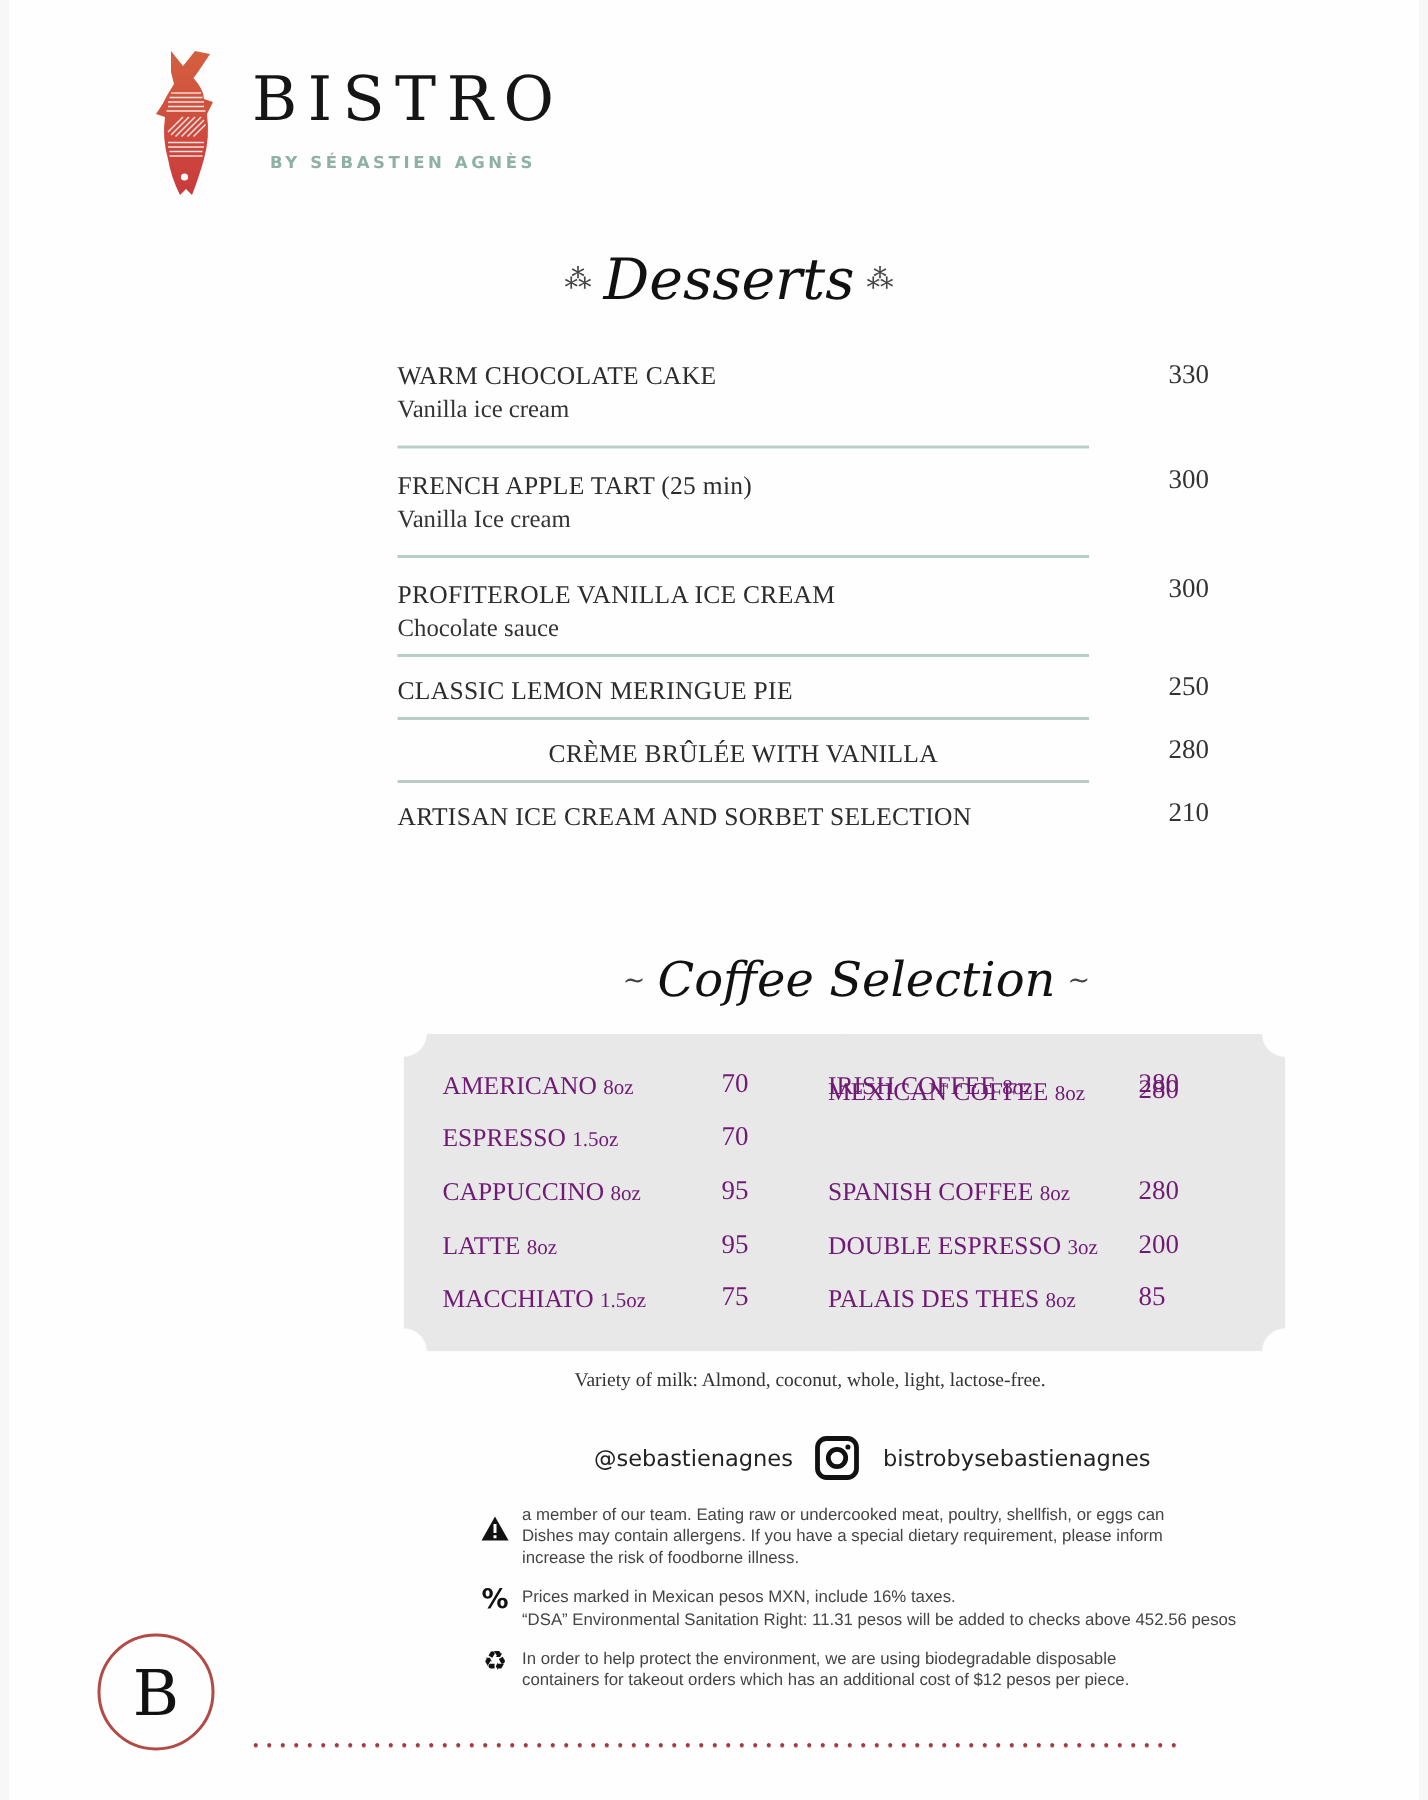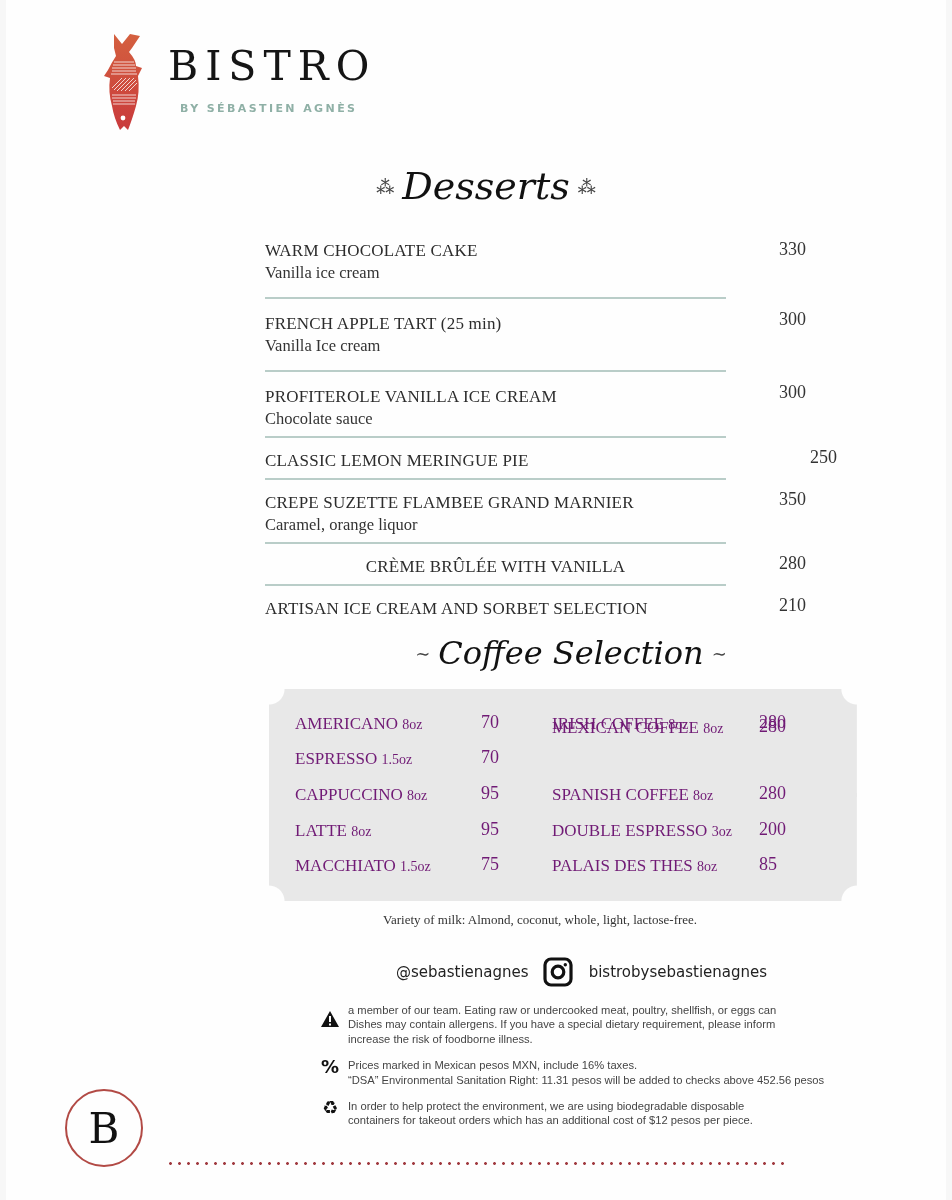--- a/index.html
+++ b/index.html
@@ -155,26 +155,21 @@
       <div class="dessert-desc">Vanilla Ice cream</div>
       <div class="dessert-price" style="top:10px;">300</div>
     </div>
     <div class="dessert-item" style="height:50px; padding-top:14px;">
       <div class="dessert-name">PROFITEROLE VANILLA ICE CREAM</div>
       <div class="dessert-desc">Chocolate sauce</div>
       <div class="dessert-price" style="top:10px;">300</div>
     </div>
     <div class="dessert-item" style="height:28px; padding-top:12px;">
       <div class="dessert-name">CLASSIC LEMON MERINGUE PIE</div>
-      <div class="dessert-price" style="top:9px;margin-left:31px;">250</div>
-    </div>
-    <div class="dessert-item" style="height:50px; padding-top:12px;">
-      <div class="dessert-name">CREPE SUZETTE FLAMBEE GRAND MARNIER</div>
-      <div class="dessert-desc">Caramel, orange liquor</div>
-      <div class="dessert-price" style="top:9px;">350</div>
+      <div class="dessert-price" style="top:9px;">250</div>
     </div>
     <div class="dessert-item" style="height:28px; padding-top:12px;text-align:center;">
       <div class="dessert-name">CRÈME BRÛLÉE WITH VANILLA</div>
       <div class="dessert-price" style="top:9px;">280</div>
     </div>
     <div class="dessert-item last" style="height:28px; padding-top:12px;">
       <div class="dessert-name">ARTISAN ICE CREAM AND SORBET SELECTION</div>
       <div class="dessert-price" style="top:9px;">210</div>
     </div>
   </div>

